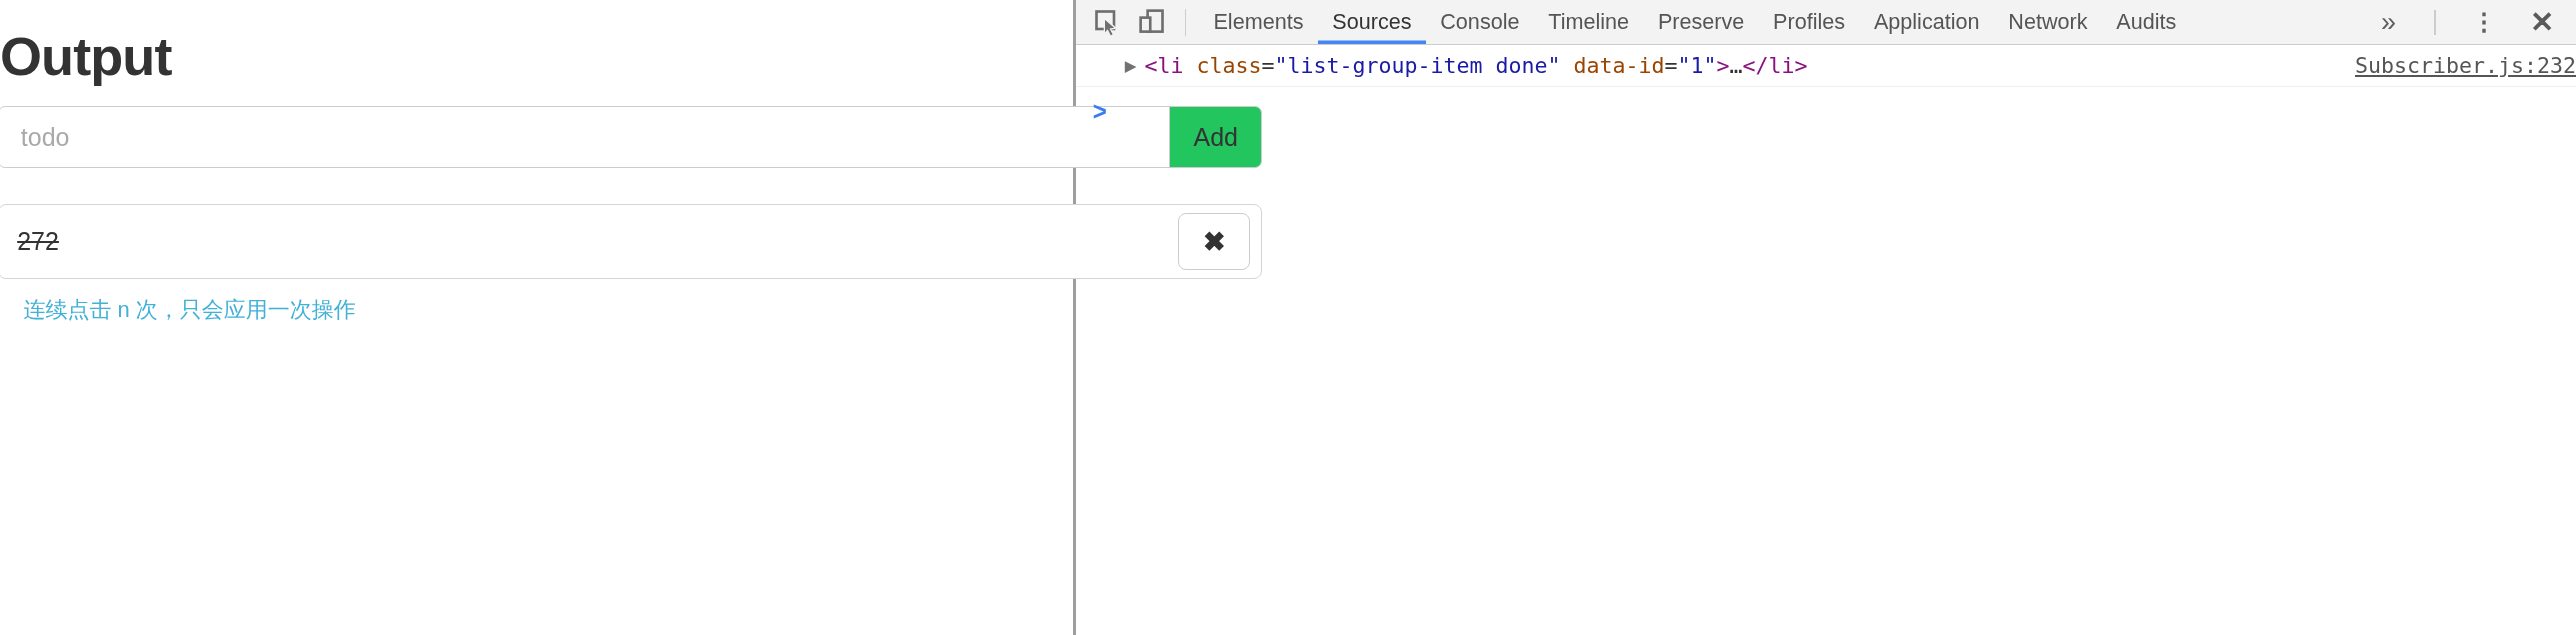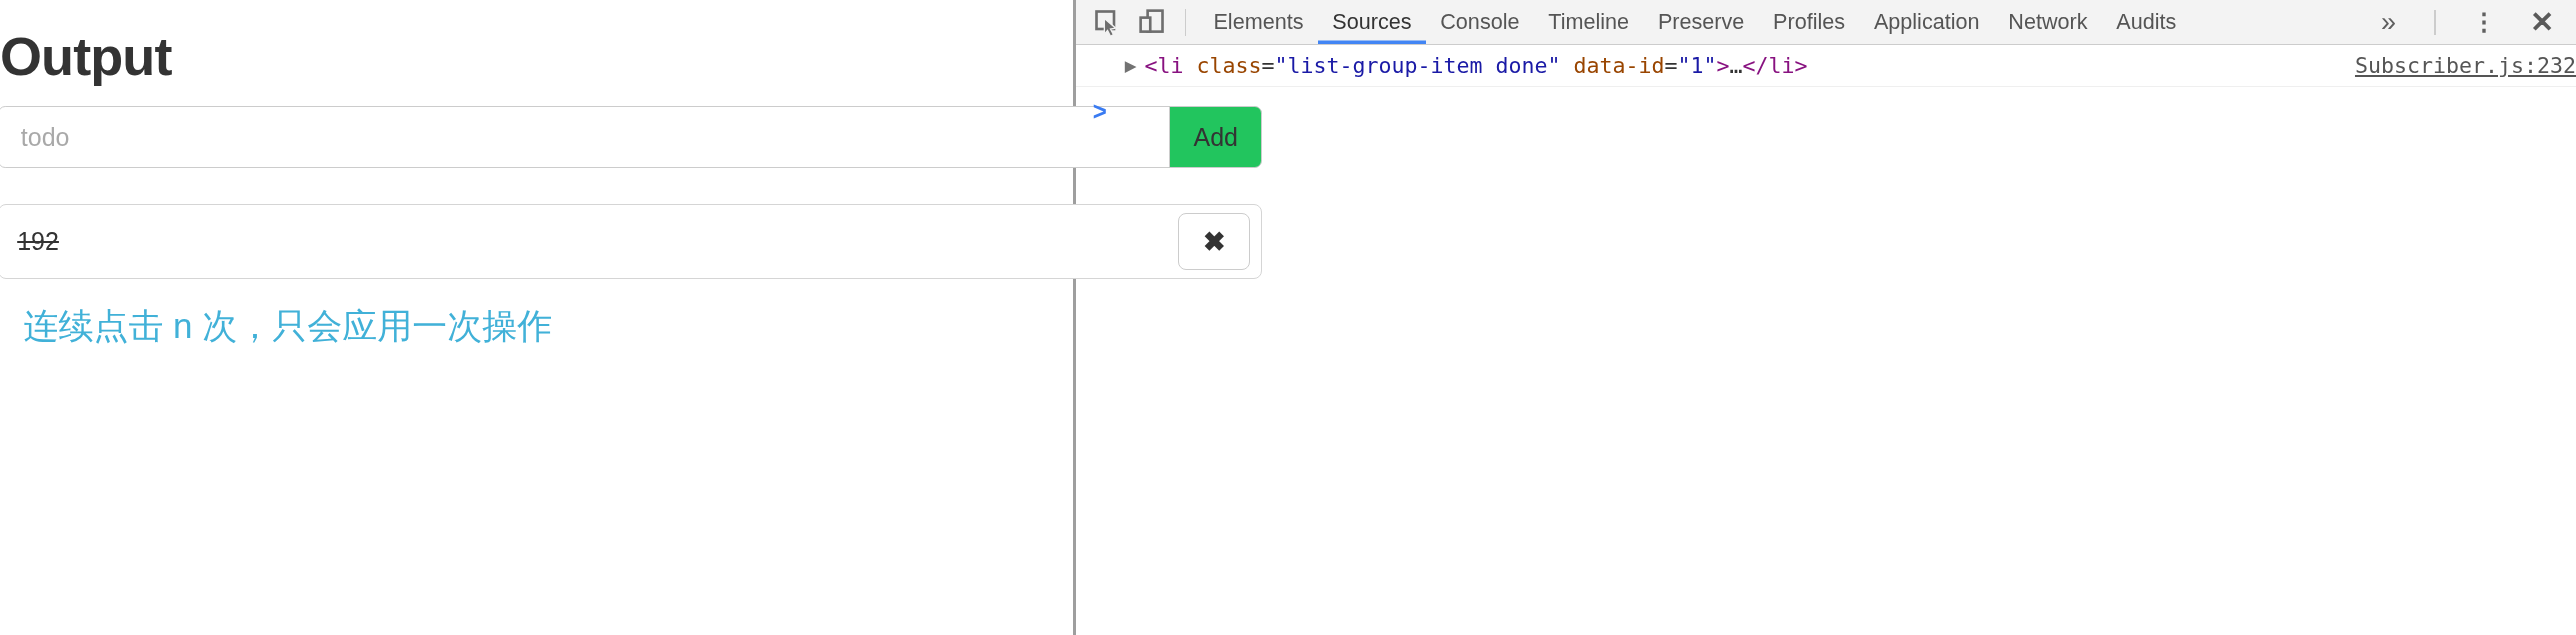--- a/index.html
+++ b/index.html
@@ -19,21 +19,21 @@
   .add-btn { width:93px; height:62px; margin-left:-1.8px; border:1.8px solid #ccc;
              border-radius:0 7.2px 7.2px 0; background:#22c55e; font-size:25px; color:#333;
              font-family:"Liberation Sans", sans-serif; cursor:pointer; }
   .todo-card { position:absolute; top:204px; left:-1.8px; width:1264px; height:75px;
                border:1.8px solid #d5d5d5; border-radius:8px; background:#fff;
                display:flex; align-items:center; padding:0 10.8px 0 18px; }
   .todo-text { flex:1; font-size:25px; color:#333; text-decoration:line-through; }
   .delete-btn { width:72px; height:57px; border:1.8px solid #ccc; border-radius:8px;
                 background:#fff; color:#333; font-size:27px; font-weight:bold;
                 display:flex; align-items:center; justify-content:center; cursor:pointer; }
-  .hint { position:absolute; top:303px; left:23.4px; font-size:35px;
+  .hint { position:absolute; top:295px; left:23.4px; font-size:22px;
           color:var(--hint-text,#41b1d8); }
 
   
   .pane-divider { width:2.7px; height:100%; background:#9e9e9e; flex:0 0 auto; }
 
   
   .devtools { flex:1; height:100%; background:#fff; display:flex; flex-direction:column; }
   .tabbar { height:45px; background:var(--tabbar-bg,#f3f3f3); border-bottom:1.8px solid #ccc;
             display:flex; align-items:stretch; flex:0 0 auto; }
   .toolbar-icons { display:flex; align-items:center; padding-left:17px; }
@@ -90,21 +90,21 @@
 
   <div class="left-pane">
     <h1 class="page-title">Output</h1>
 
     <div class="input-group">
       <input class="todo-input" type="text" placeholder="todo" style="">
       <button class="add-btn">Add</button>
     </div>
 
     <div class="todo-card">
-      <span class="todo-text">192</span>
+      <span class="todo-text">272</span>
       <button class="delete-btn">
           <span>✖</span>
         </button>
     </div>
 
     <div class="hint">连续点击 n 次，只会应用一次操作</div>
   </div>
 
   <div class="pane-divider"></div>
 

